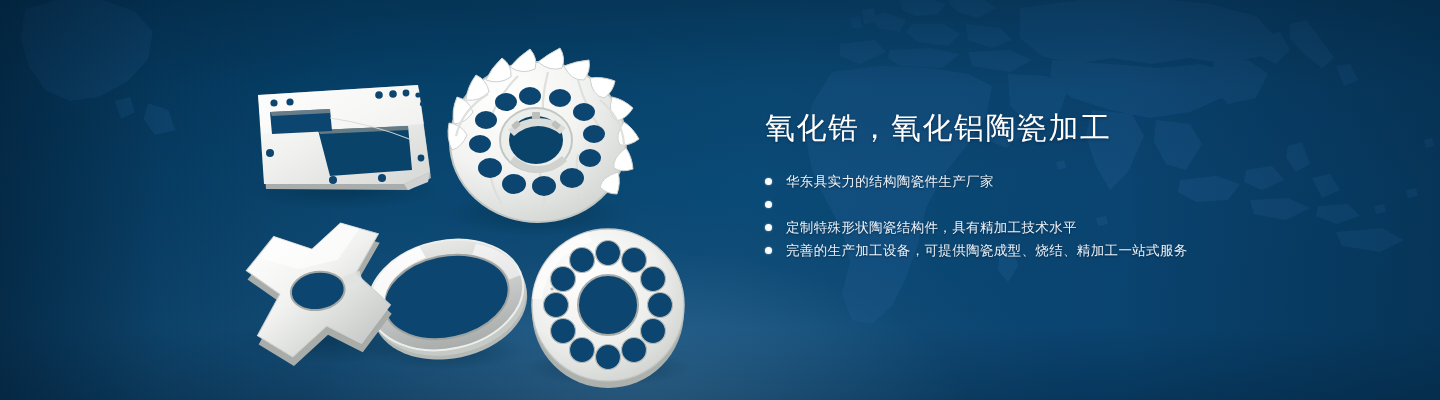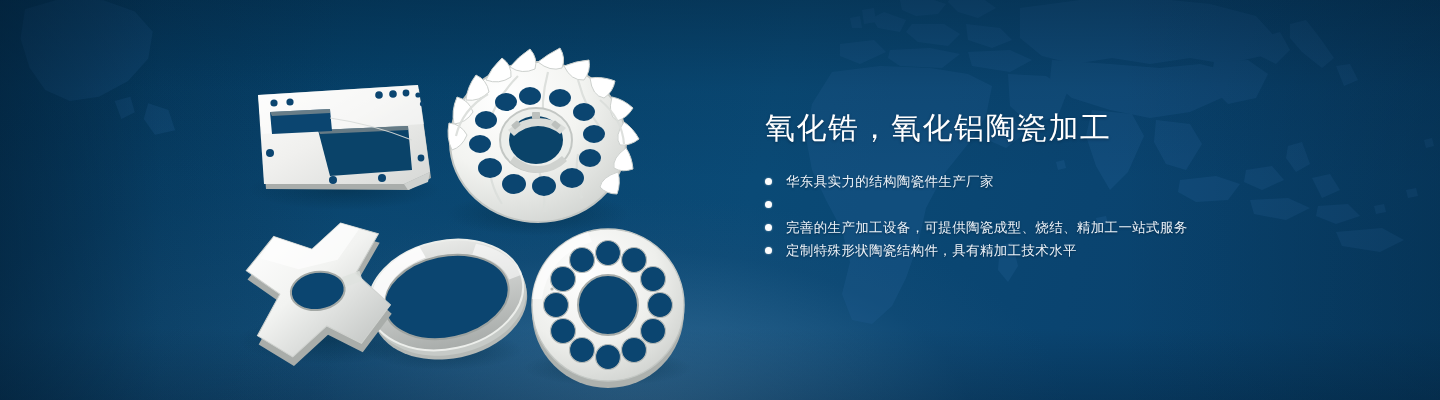--- a/index.html
+++ b/index.html
@@ -383,22 +383,22 @@
     <ul class="bullets">
       <li class="bullet">
         <span class="dot"></span>
         <span class="btxt">华东具实力的结构陶瓷件生产厂家</span>
       </li>
       <li class="bullet">
         <span class="dot"></span>
       </li>
       <li class="bullet">
         <span class="dot"></span>
-        <span class="btxt">完善的生产加工设备，可提供陶瓷成型、烧结、精加工一站式服务</span>
+        <span class="btxt">定制特殊形状陶瓷结构件，具有精加工技术水平</span>
       </li>
       <li class="bullet">
         <span class="dot"></span>
-        <span class="btxt">定制特殊形状陶瓷结构件，具有精加工技术水平</span>
+        <span class="btxt">完善的生产加工设备，可提供陶瓷成型、烧结、精加工一站式服务</span>
       </li>
     </ul>
   </div>
 
 </div>
 
 </body></html>

